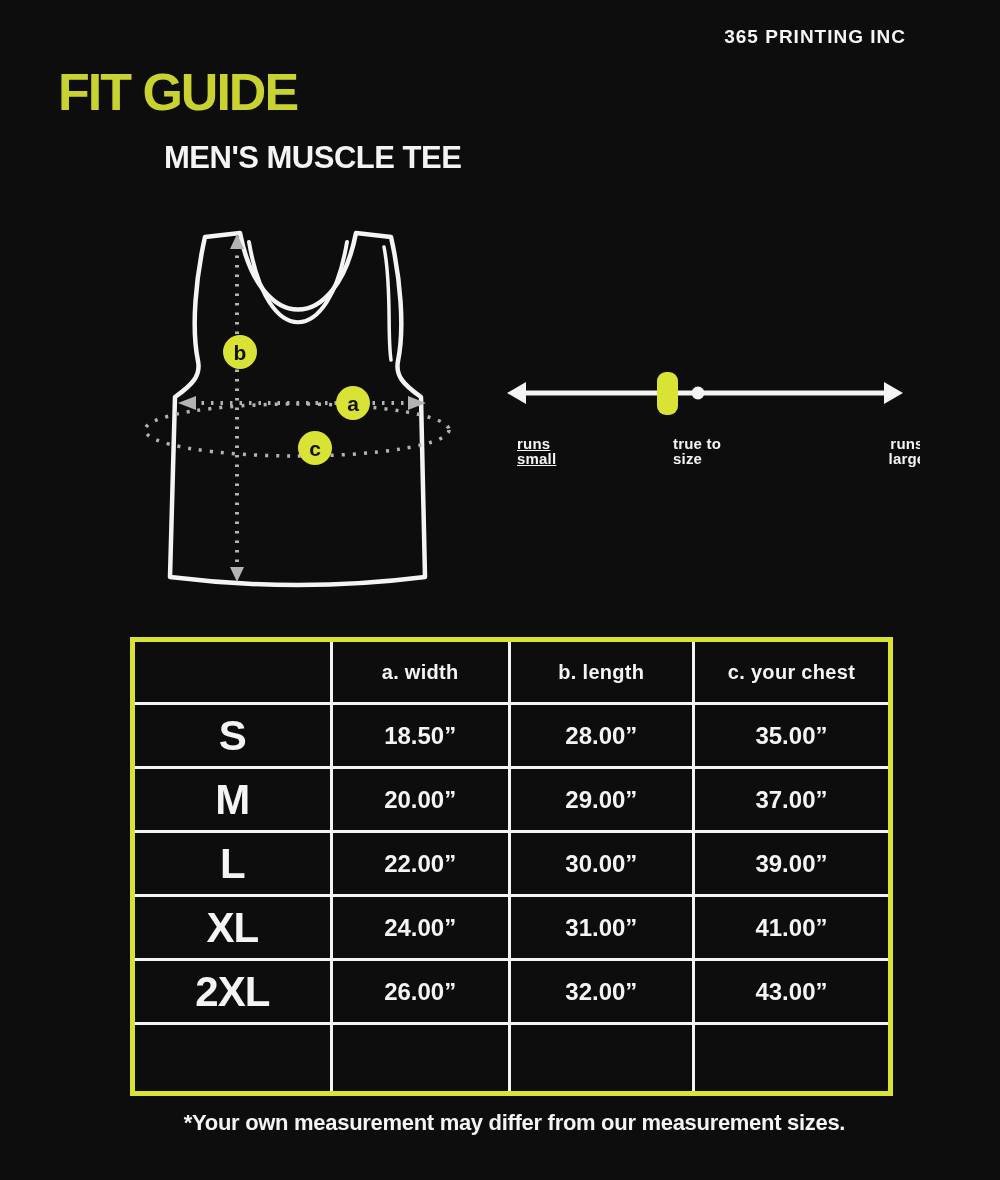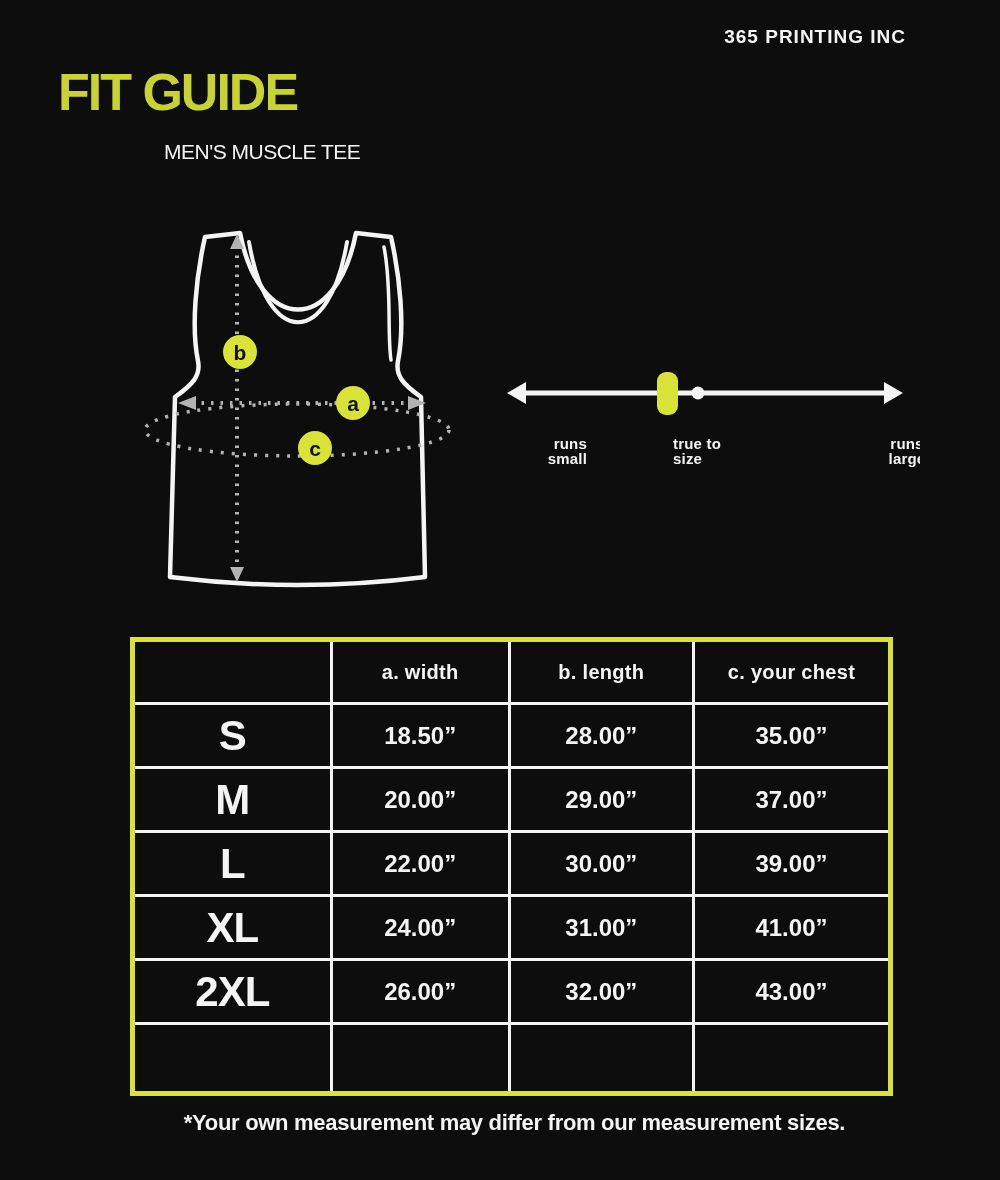--- a/index.html
+++ b/index.html
@@ -41,22 +41,22 @@
     line-height: 80px;
     font-weight: bold;
     letter-spacing: -2px;
     white-space: nowrap;
   }
   .subtitle {
     position: absolute;
     left: 164px;
     top: 140px;
     color: var(--white);
-    font-size: 21px;
-    font-weight: normal;
+    font-size: 31px;
+    font-weight: bold;
     letter-spacing: -0.5px;
     white-space: nowrap;
   }
   .shirt-svg {
     position: absolute;
     left: 130px;
     top: 215px;
     width: 340px;
     height: 380px;
   }
@@ -85,21 +85,21 @@
     height: 80px;
   }
   .scale-label {
     position: absolute;
     color: var(--white);
     font-size: 15px;
     line-height: 15px;
     font-weight: bold;
     letter-spacing: 0.2px;
   }
-  .scale-label-left   { left: 517px; top: 436px; width: 70px; text-align: right; }
+  .scale-label-left   { left: 517px; top: 436px; width: 70px; text-align: left; text-decoration: underline; }
   .scale-label-center { left: 673px; top: 436px; width: 66px; text-align: left; }
   .scale-label-right  { left: 854px; top: 436px; width: 50px; text-align: center; margin-left: 28px; }
   table.size-table {
     position: absolute;
     left: 130px;
     top: 637px;
     width: 763px;
     border-collapse: collapse;
     border: 5px solid var(--accent_bright);
     table-layout: fixed;

